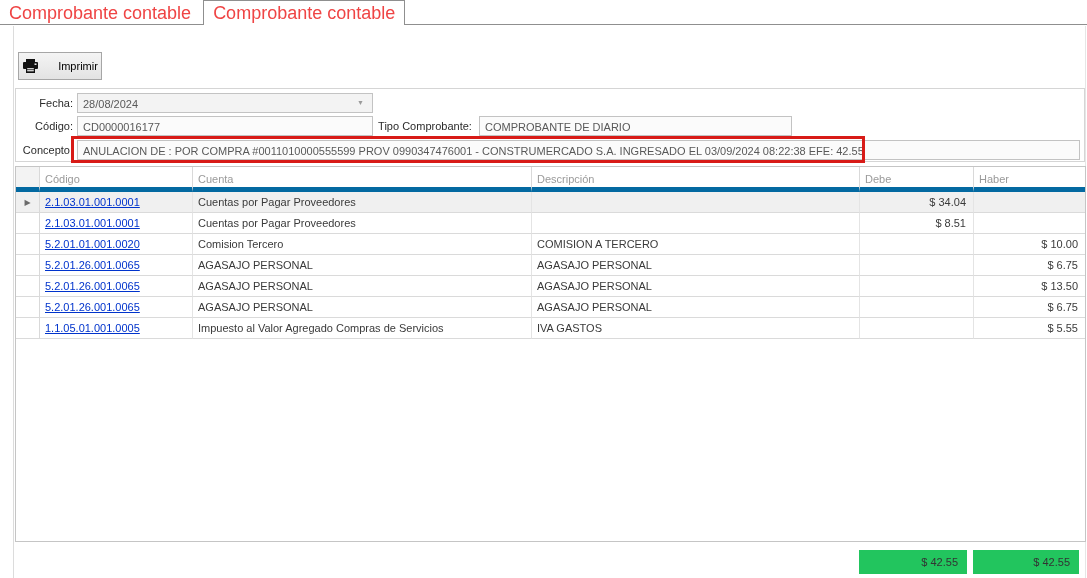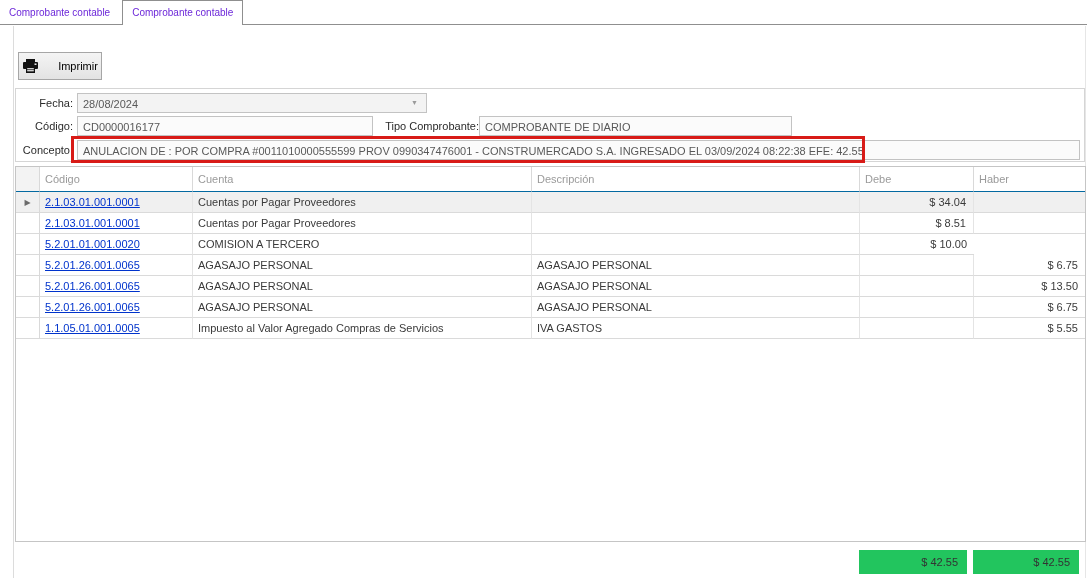--- a/index.html
+++ b/index.html
@@ -4,21 +4,21 @@
 <style>
   * { margin:0; padding:0; box-sizing:border-box; }
   html,body { background:#ffffff; }
   body {
     width:1087px; height:578px; position:relative; overflow:hidden;
     font-family:"Liberation Sans", sans-serif; font-size:12px; color:#000;
   }
 
   
   .tab-strip { height:25px; border-bottom:1px solid #8f8f8f; display:flex; align-items:flex-end; background:#fff; }
-  .tab { padding:0 9px; height:22px; line-height:22px; font-size:10px; color:#6d28d9; white-space:nowrap; cursor:default; }
+  .tab { padding:0 9px; height:22px; line-height:22px; font-size:18px; color:#ef4444; white-space:nowrap; cursor:default; }
   .tab.active {
     height:25px; line-height:24px; background:#fff;
     border:1px solid #8f8f8f; border-bottom:none; margin-bottom:-1px; margin-left:3px;
   }
 
   
   .panel {
     position:absolute; top:26px; left:13px; width:1073px; height:552px;
     background:#fff; border-left:1px solid #dcdcdc; border-right:1px solid #e6e6e6;
   }
@@ -50,21 +50,21 @@
   }
 
   
   .grid {
     position:absolute; left:1px; top:140px; width:1071px; height:376px;
     border:1px solid #c5c5c5; background:#fff; overflow:hidden;
   }
   .g-header, .g-row { display:grid; grid-template-columns:24px 153px 339px 328px 114px auto; }
   .g-header { height:25px; }
   .hcell {
-    border-right:1px solid #d9d9d9; border-bottom:1px solid #0369a1;
+    border-right:1px solid #d9d9d9; border-bottom:5px solid #0369a1;
     font-size:11px; color:#9a9a9a; padding:6px 5px 0; white-space:nowrap; overflow:hidden; background:#fff;
   }
   .hcell.sel { background:#f3f3f3; }
   .g-row { height:21px; }
   .g-cell {
     border-right:1px solid #e4e4e4; border-bottom:1px solid #dadada;
     font-size:11px; color:#3a3a3a; padding:4px 5px 0; white-space:nowrap; overflow:hidden; background:#fff;
   }
   .g-cell.sel { border-right:1px solid #d9d9d9; text-align:center; padding:3px 0 0; }
   .g-cell.money { text-align:right; padding-right:7px; }
@@ -99,29 +99,29 @@
         <rect x="4" y="8" width="9" height="6" fill="#111"></rect>
         <rect x="5.2" y="9.2" width="6.6" height="1.1" fill="#fff"></rect>
         <rect x="5.2" y="11.2" width="6.6" height="1.1" fill="#fff"></rect>
       </svg>
     </span>
     <span>Imprimir</span>
   </div>
 
   <div class="fields-box">
     <div class="f-label" style="left:0; top:8px; width:57px;">Fecha:</div>
-    <div class="field combo" style="left:61px; top:4px; width:350px;">
+    <div class="field combo" style="left:61px; top:4px; width:296px;">
       <span>28/08/2024</span>
       <span class="combo-arrow">▼</span>
     </div>
 
     <div class="f-label" style="left:0; top:31px; width:57px;">Código:</div>
     <div class="field" style="left:61px; top:27px; width:296px;">CD0000016177</div>
 
-    <div class="f-label" style="left:355px; top:31px; width:108px;">Tipo Comprobante:</div>
+    <div class="f-label" style="left:355px; top:31px; width:108px;text-align:center;">Tipo Comprobante:</div>
     <div class="field" style="left:463px; top:27px; width:313px;">COMPROBANTE DE DIARIO</div>
 
     <div class="f-label" style="left:0; top:55px; width:57px;">Concepto:</div>
     <div class="field" style="left:61px; top:51px; width:1003px;">ANULACION DE : POR COMPRA  #0011010000555599 PROV 0990347476001 - CONSTRUMERCADO S.A. INGRESADO EL 03/09/2024 08:22:38 EFE: 42.55</div>
     <div class="red-box"></div>
   </div>
 
   <div class="grid">
     <div class="g-header">
       <div class="hcell sel"></div>
@@ -146,20 +146,21 @@
       <div class="g-cell"><a class="code-link">2.1.03.01.001.0001</a></div>
       <div class="g-cell">Cuentas por Pagar Proveedores</div>
       <div class="g-cell"></div>
       <div class="g-cell money">$ 8.51</div>
       <div class="g-cell money" style="border-right:none;"></div>
     </div>
 
     <div class="g-row">
       <div class="g-cell sel"></div>
       <div class="g-cell"><a class="code-link">5.2.01.01.001.0020</a></div>
+      <div class="g-cell">Comision Tercero</div>
       <div class="g-cell">COMISION A TERCERO</div>
       <div class="g-cell money"></div>
       <div class="g-cell money" style="border-right:none;">$ 10.00</div>
     </div>
 
     <div class="g-row">
       <div class="g-cell sel"></div>
       <div class="g-cell"><a class="code-link">5.2.01.26.001.0065</a></div>
       <div class="g-cell">AGASAJO PERSONAL</div>
       <div class="g-cell">AGASAJO PERSONAL</div>

